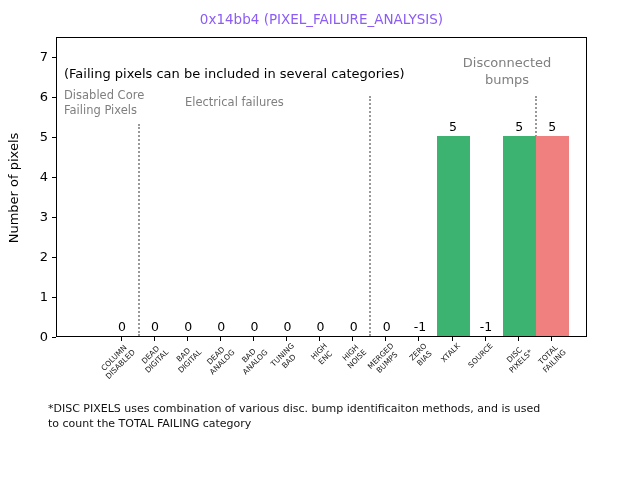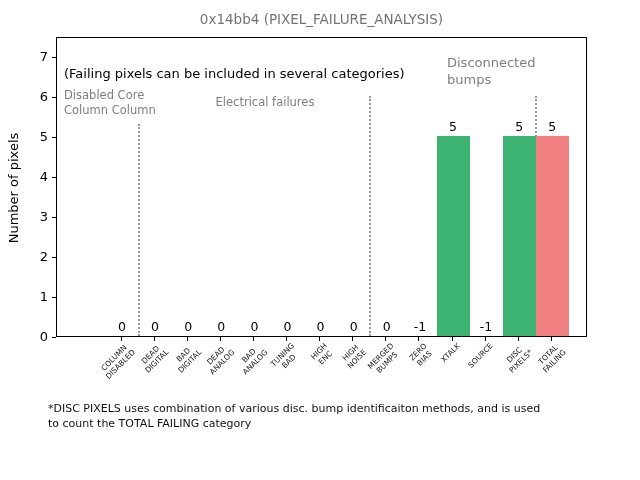--- a/index.html
+++ b/index.html
@@ -3,21 +3,21 @@
 <meta charset="utf-8">
 <style>
   html,body{margin:0;padding:0;background:#ffffff;}
   .fig{
     position:relative; width:640px; height:480px; background:#ffffff;
     font-family:"DejaVu Sans","Liberation Sans",sans-serif; color:#000;
     overflow:hidden;
   }
   .title{
     position:absolute; left:56px; top:11px; width:531px;
-    text-align:center; font-size:13.5px; color:#737373; white-space:nowrap;
+    text-align:center; font-size:13.5px; color:#8b5cf6; white-space:nowrap;
   }
   .plot{
     position:absolute; left:56px; top:37px; width:531px; height:300px;
     border:1px solid #000; box-sizing:border-box; background:#fff;
   }
   .ylabel{
     position:absolute; left:-136px; top:180px; width:300px; height:16px;
     text-align:center; font-size:13px; transform:rotate(-90deg);
     transform-origin:50% 50%; white-space:nowrap;
   }
@@ -42,24 +42,24 @@
     position:absolute; width:0; border-left:2px dotted #999999; z-index:1;
   }
   .ann-black{
     position:absolute; left:64px; font-size:13px; color:#000; white-space:nowrap;
   }
   .ann-gray{ position:absolute; color:#7f7f7f; }
   .ann-disabled{
     left:64px; top:88px; font-size:11.5px; line-height:15px; white-space:pre-line;
   }
   .ann-electrical{
-    left:185px; top:95px; width:160px; text-align:center; font-size:11.5px; white-space:nowrap;
+    left:185px; top:95px; width:160px; font-size:11.5px; white-space:nowrap;
   }
   .ann-disconnected{
-    left:447px; top:54px; width:120px; text-align:left;
+    left:447px; top:54px; width:120px; text-align:center;
     font-size:13px; line-height:17px; white-space:pre-line;
   }
   .footnote{
     position:absolute; left:48px; top:401px; font-size:11px; line-height:15px;
     color:#111; white-space:pre-line;
   }
 </style>
 </head>
 <body>
 
@@ -87,21 +87,21 @@
       <div class="bar-value" style="left: 412.1px; top: 282px;">-1</div>
       <div class="bar" style="left: 445.7px; width: 33px; height: 200px; background: rgb(60, 179, 113);"></div>
       <div class="bar-value" style="left: 445.2px; top: 82px;">5</div>
       <div class="bar" style="left: 478.8px; width: 33px; height: 200px; background: rgb(240, 128, 128);"></div>
       <div class="bar-value" style="left: 478.3px; top: 82px;">5</div>
     </div>
 
   <div class="ann-black" style="top:66px;">(Failing pixels can be included in several categories)</div>
 
   <div class="ann-gray ann-disabled">Disabled Core
-Column Column</div>
+Failing Pixels</div>
   <div class="ann-gray ann-electrical">Electrical failures</div>
   <div class="ann-gray ann-disconnected">Disconnected
 bumps</div>
 
   <div class="footnote">*DISC PIXELS uses combination of various disc. bump identificaiton methods, and is used
 to count the TOTAL FAILING category</div>
 <div class="ytick-mark" style="top: 336.5px;"></div>
     <div class="ytick-label" style="top: 329px;">0</div>
     <div class="ytick-mark" style="top: 296.5px;"></div>
     <div class="ytick-label" style="top: 289px;">1</div>

